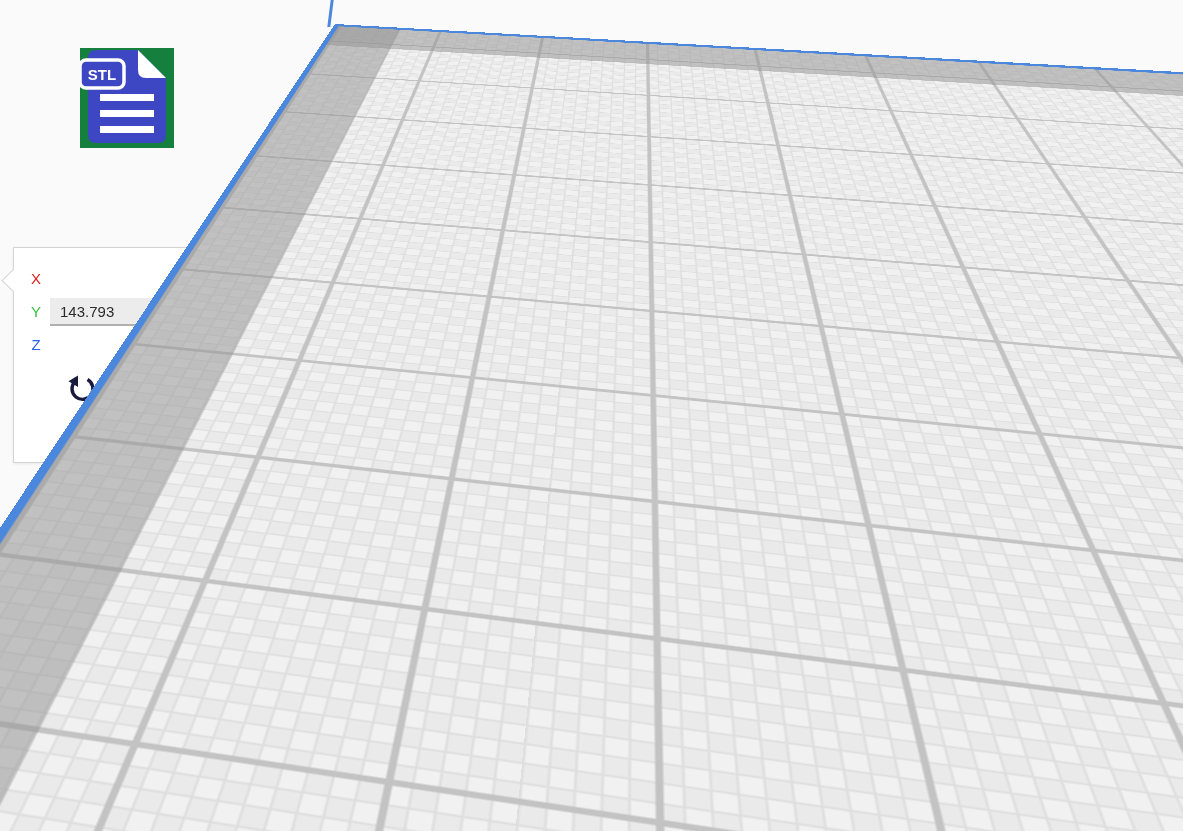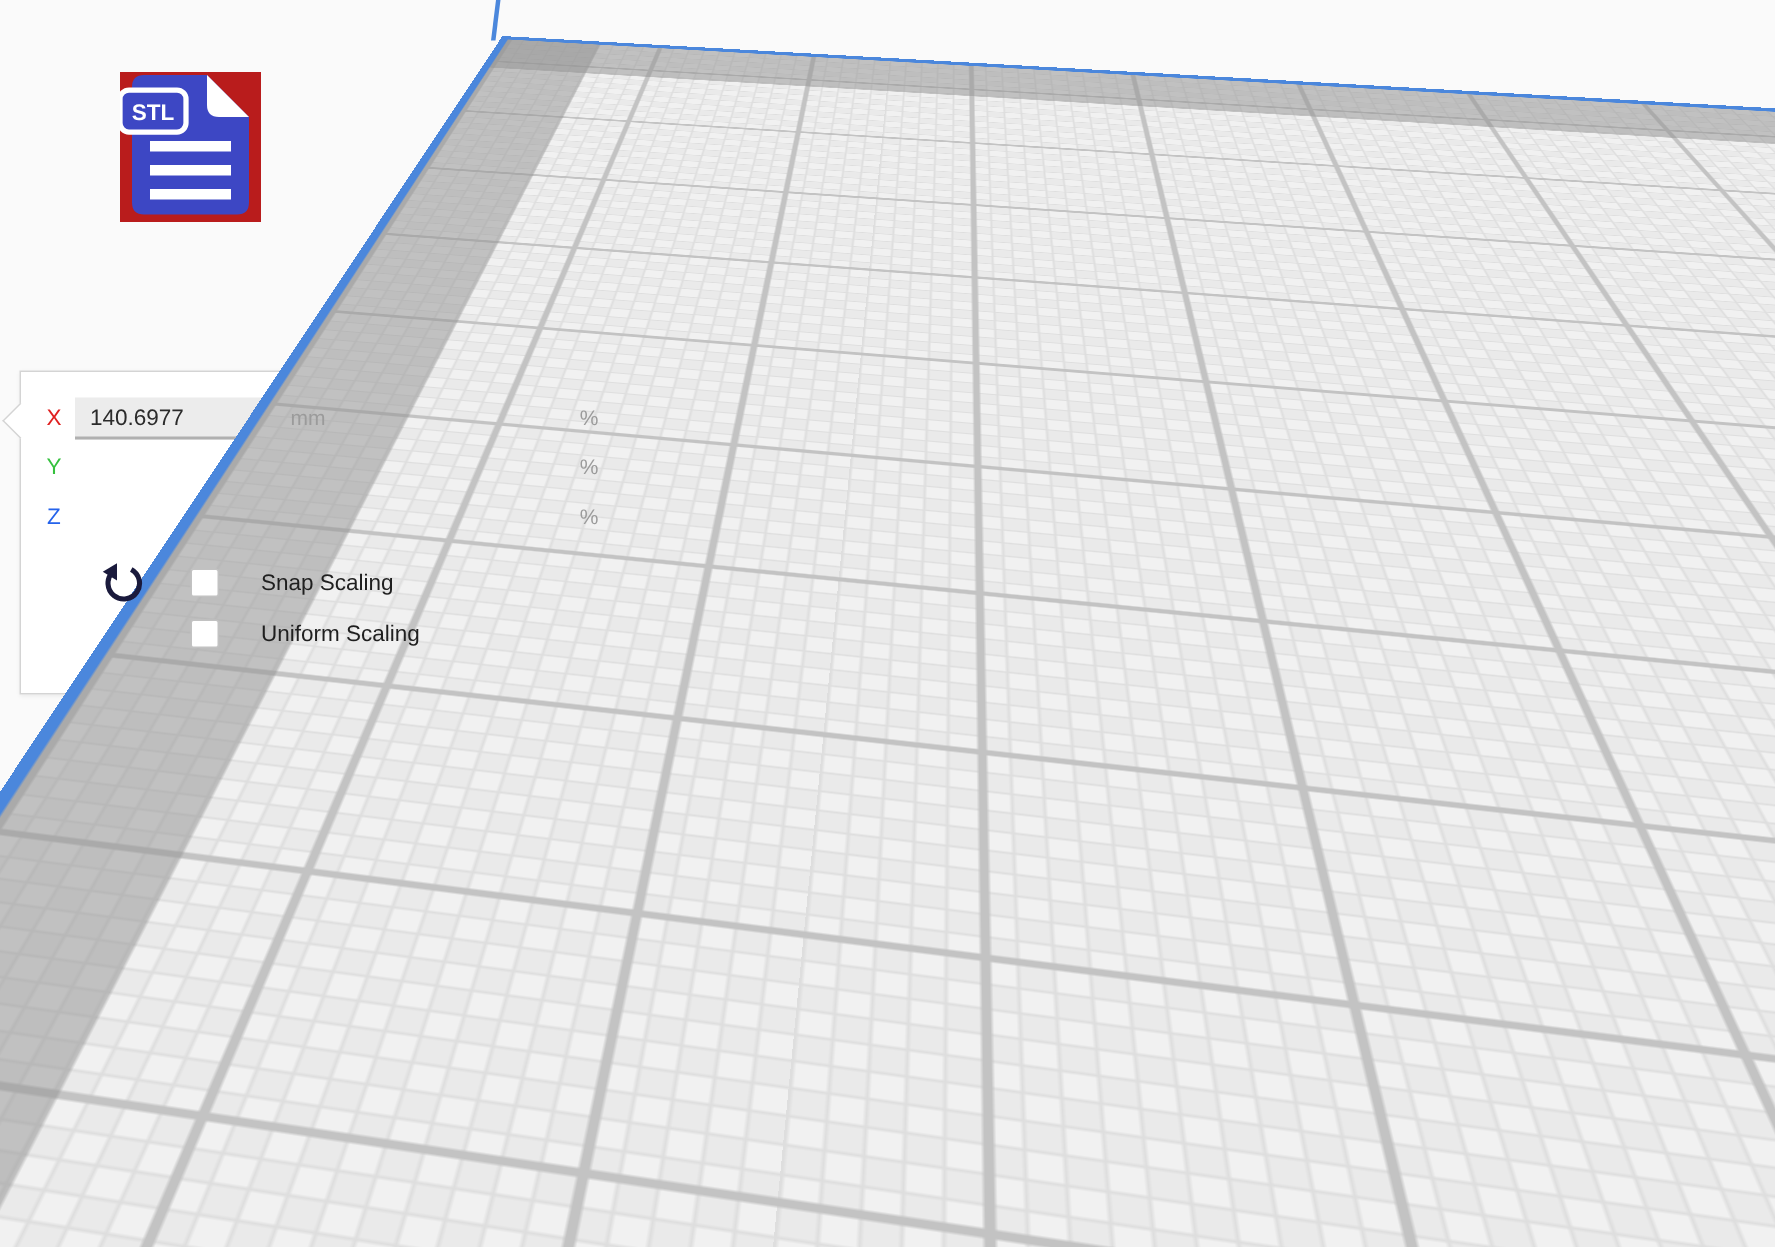--- a/index.html
+++ b/index.html
@@ -25,21 +25,21 @@
     border-left:5px solid #4b87dc;
   }
   .band-back{position:absolute;left:0;top:0;right:0;height:62px;background:rgba(145,145,145,.5);}
   .band-left{position:absolute;left:0;top:0;bottom:0;width:62px;background:rgba(145,145,145,.5);}
   .vline{position:absolute;left:329px;top:0;width:3px;height:27px;background:#4b87dc;transform:skewX(-7deg);}
 
   
   .model-svg{position:absolute;left:410px;top:160px;}
 
   
-  .stl-wrap{position:absolute;left:80px;top:48px;width:94px;height:100px;background:#b91c1c;}
+  .stl-wrap{position:absolute;left:80px;top:48px;width:94px;height:100px;background:#15803d;}
   .stl-wrap svg{position:absolute;left:0;top:0;}
 
   
   .panel{position:absolute;left:13px;top:247px;width:411px;height:214px;background:#ffffff;
          border:1px solid #d4d4d4;box-shadow:0 1px 3px rgba(0,0,0,.07);}
   .panel .notch{position:absolute;left:-9px;top:24px;width:16px;height:16px;background:#ffffff;
          border-left:1px solid #d4d4d4;border-bottom:1px solid #d4d4d4;transform:rotate(45deg);}
   .row{position:absolute;left:0;height:28px;width:100%;}
   .row.r0{top:17px}.row.r1{top:50px}.row.r2{top:83px}
   .ax{position:absolute;left:14px;top:5px;font-size:15px;width:16px;text-align:center;}
@@ -188,32 +188,32 @@
       <rect x="20" y="62" width="54" height="7" fill="#ffffff"></rect>
       <rect x="20" y="78" width="54" height="7" fill="#ffffff"></rect>
     </svg>
   </div>
 
   <div class="panel">
     <div class="notch"></div>
 
     <div class="row r0">
       <span class="ax ax-x">X</span>
-      <span class="fieldbox fb-mm">
-        <input value="140.6977" style="">
-        <span class="unit">mm</span>
-      </span>
       <span class="fieldbox fb-pct">
         <input value="100" style="">
         <span class="unit">%</span>
       </span>
     </div>
 
     <div class="row r1">
       <span class="ax ax-y">Y</span>
+      <span class="fieldbox fb-mm">
+        <input value="143.793" style="">
+        <span class="unit">mm</span>
+      </span>
       <span class="fieldbox fb-pct">
         <input value="100" style="">
         <span class="unit">%</span>
       </span>
     </div>
 
     <div class="row r2">
       <span class="ax ax-z">Z</span>
       <span class="fieldbox fb-pct">
         <input value="100" style="">

